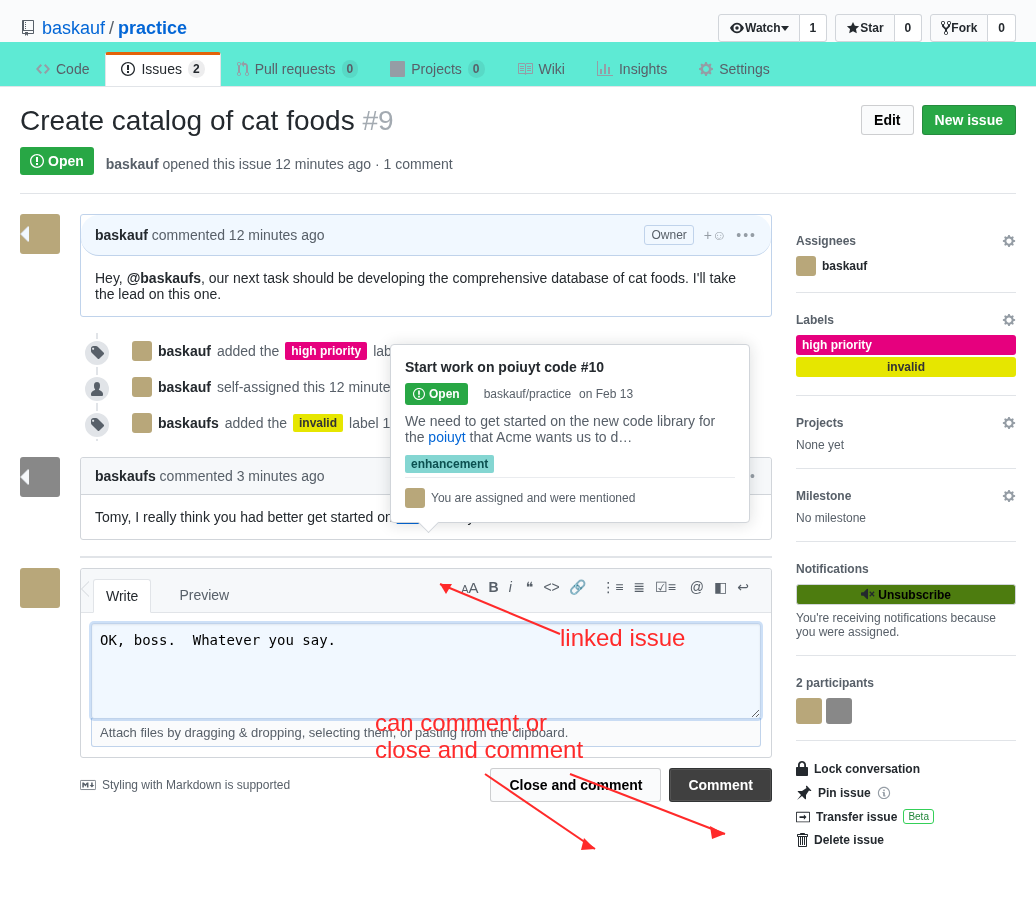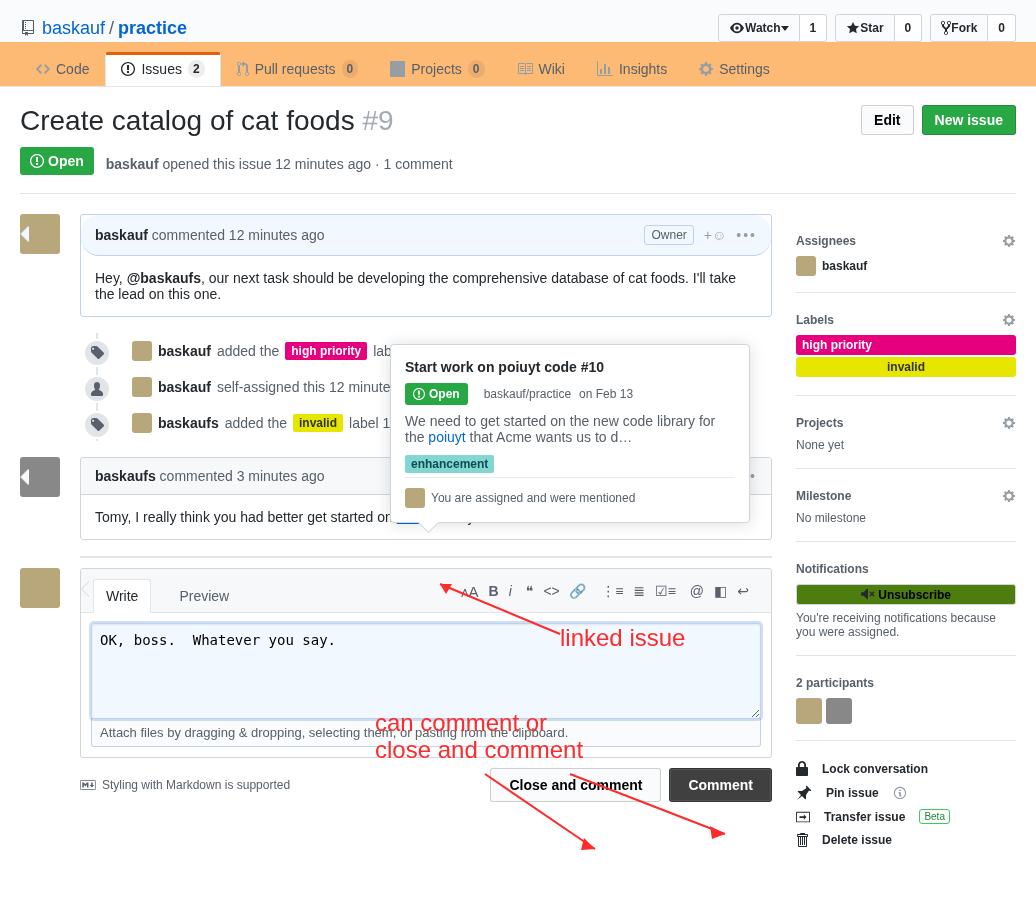--- a/index.html
+++ b/index.html
@@ -33,21 +33,21 @@
   }
   .social-count {
     padding: 3px 10px; font-size: 12px; font-weight: 600;
     line-height: 20px; color: #24292e;
     background: #fff; border: 1px solid #d1d5da;
     border-left: 0; border-radius: 0 3px 3px 0;
   }
   .btn-group { display: flex; }
   .reponav {
     display: flex; gap: 0; padding: 10px 20px 0 20px;
-    background: #fdba74; border-bottom: 1px solid #e1e4e8;
+    background: #5eead4; border-bottom: 1px solid #e1e4e8;
   }
   .reponav-item {
     display: flex; align-items: center; gap: 6px;
     padding: 7px 15px 8px; color: #586069;
     border: 1px solid transparent; border-bottom: 0;
     cursor: pointer;
   }
   .reponav-item svg { fill: #959da5; }
   .reponav-item.selected {
     color: #24292e; background: #fff;
@@ -96,21 +96,21 @@
   .assignee-row { display:flex; align-items:center; gap:6px; color:#24292e; font-weight:600;}
   .avatar-sm { width:20px; height:20px; border-radius:3px; background:#b8a77a; }
   .avatar-sm2 { width:20px; height:20px; border-radius:3px; background:#888;}
   .participants { display:flex; gap:4px;}
   .side-btn {
     display:block; width:100%; text-align:center; padding:2px;
     background:#4d7c0f; border:1px solid #d1d5da; border-radius:3px;
     font-weight:600; font-size:12px; cursor:pointer;
   }
   .side-note { font-size:12px; color:#586069; margin-top:6px;}
-  .side-link { display:flex; align-items:center; gap:14px; padding:4px 0; color:#24292e; font-weight:600; font-size:12px; cursor:pointer;}
+  .side-link { display:flex; align-items:center; gap:6px; padding:4px 0; color:#24292e; font-weight:600; font-size:12px; cursor:pointer;}
   .side-link svg { fill:#24292e; }
   .beta-tag { border:1px solid #34d058; color:#22863a; border-radius:3px; font-size:10px; font-weight:500; padding:1px 4px;}
   .timeline-comment-wrapper { position:relative; margin-bottom:16px; padding-left:60px;}
   .timeline-avatar {
     position:absolute; left:0; top:0; width:40px; height:40px;
     border-radius:3px; background:#b8a77a;
   }
   .timeline-avatar.g2 { background:#888; }
   .comment-box { border:1px solid #d1d5da; border-radius:3px; }
   .comment-box.owner-box { border-color:#c0d3eb; }
@@ -144,21 +144,21 @@
   .hovercard-title { font-weight:600; }
   .hovercard-meta { display:flex; align-items:center; gap:8px; margin:8px 0; color:#586069; font-size:12px;}
   .hovercard-desc { color:#586069; margin-bottom:10px;}
   .hovercard-foot { display:flex; align-items:center; gap:6px; color:#586069; font-size:12px; border-top:1px solid #eaecef; padding-top:10px; margin-top:4px;}
   .hovercard::after {
     content:''; position:absolute; left:30px; bottom:-8px;
     width:14px; height:14px; background:#fff;
     border-right:1px solid #d1d5da; border-bottom:1px solid #d1d5da;
     transform:rotate(45deg);
   }
-  .newcomment-tabs { display:flex; gap:16px; padding:10px 12px 0; border-bottom:1px solid #e1e4e8; background:#f6f8fa; border-radius:3px 3px 0 0;align-items:center;}
+  .newcomment-tabs { display:flex; gap:16px; padding:10px 12px 0; border-bottom:1px solid #e1e4e8; background:#f6f8fa; border-radius:3px 3px 0 0;}
   .newcomment-tab { padding:8px 12px; cursor:pointer; color:#586069;}
   .newcomment-tab.selected { background:#fff; border:1px solid #e1e4e8; border-bottom-color:#fff; border-radius:3px 3px 0 0; color:#24292e; margin-bottom:-1px;}
   .toolbar { margin-left:auto; display:flex; gap:14px; padding:0 10px 8px; color:#586069;}
   .toolbar-group { display:flex; gap:10px; }
   textarea.comment-field {
     width:100%; min-height:96px; padding:8px; font-size:14px;
     border:1px solid #c0d3eb; border-radius:3px;
     background:#f1f8ff; resize:vertical; outline:none;
     box-shadow: inset 0 1px 2px rgba(27,31,35,.075), 0 0 0 2px rgba(3,102,214,.2);
   }

